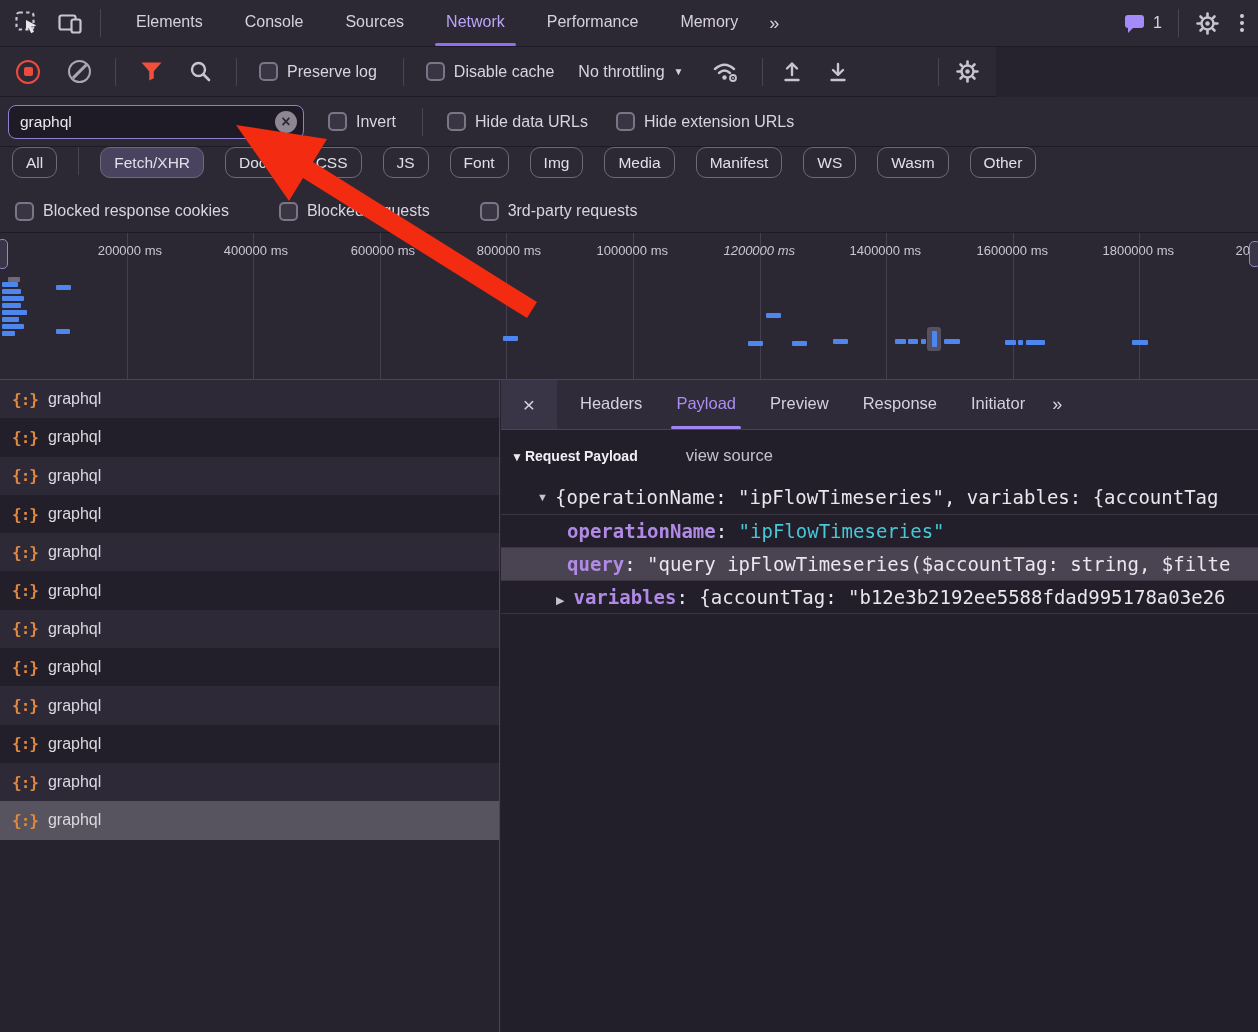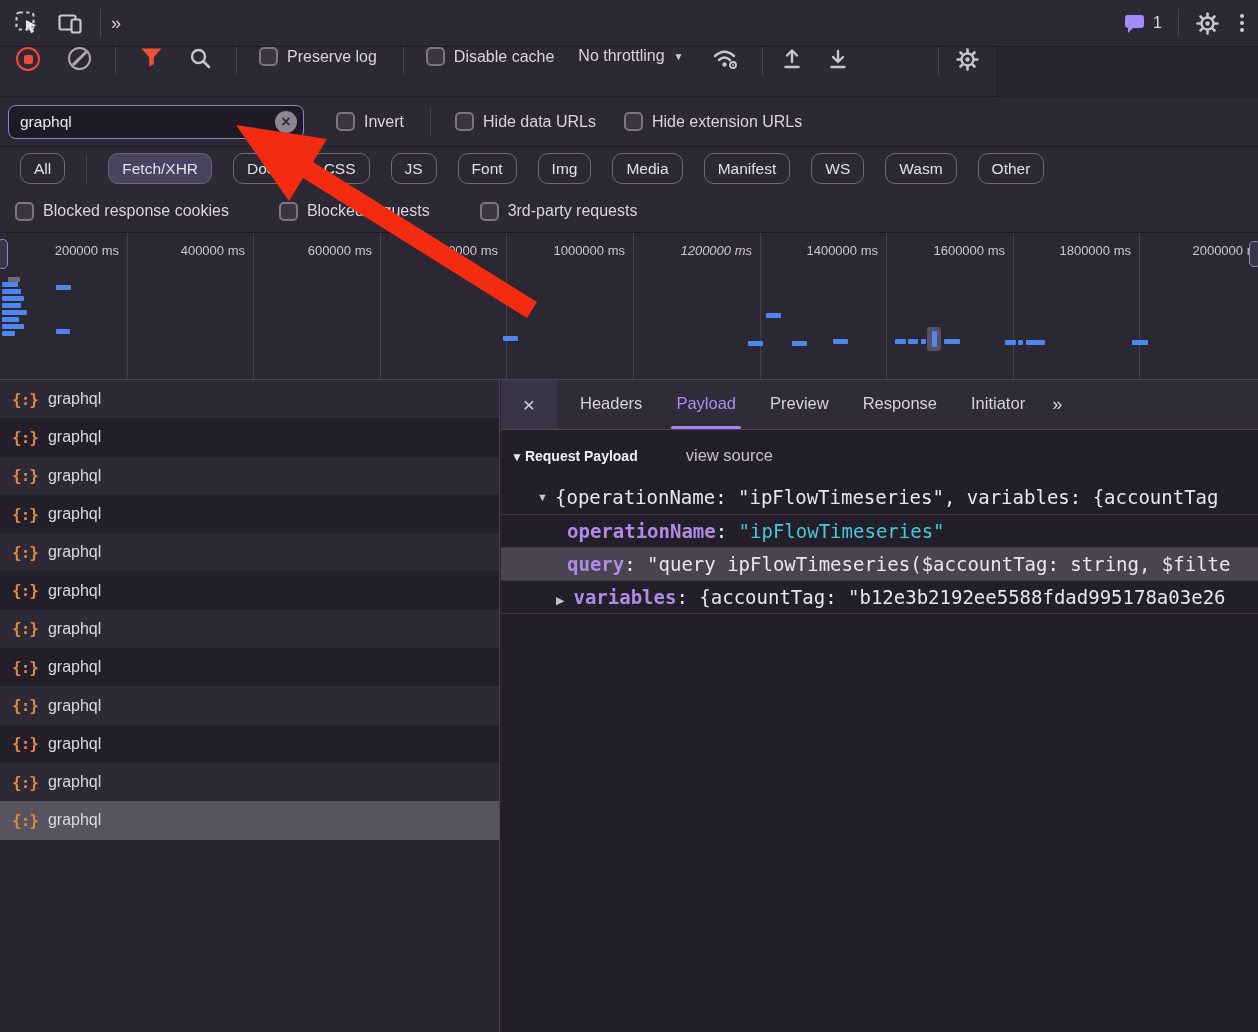--- a/index.html
+++ b/index.html
@@ -15,52 +15,52 @@
   .main-tab{position:relative;padding:0 21px;line-height:44px;height:46px;font-size:16px;color:#d6d1dd;cursor:pointer;flex:0 0 auto;}
   .main-tab.active{color:#b9a6f8;}
   .main-tab.active::after{content:"";position:absolute;left:10px;right:10px;bottom:0;height:3px;border-radius:2px;background:#8d6ff0;}
   .chevrons{font-size:18px;color:#d6d1dd;padding:0 10px;cursor:pointer;}
   .badge-group{display:flex;align-items:center;gap:7px;margin-right:16px;cursor:pointer;}
   .badge-num{font-size:16px;color:#d9d4e0;}
   .dots{display:flex;flex-direction:column;gap:3px;padding:0 14px;cursor:pointer;}
   .dots i{width:4px;height:4px;border-radius:50%;background:#cfcad8;}
   
   #net-toolbar{position:absolute;left:0;top:47px;width:996px;height:50px;background:#2c2834;
-    display:flex;align-items:flex-start;border-bottom:1px solid #1e1b24;box-sizing:border-box;}
+    display:flex;align-items:center;border-bottom:1px solid #1e1b24;box-sizing:border-box;}
   .rec-outer{width:20px;height:20px;border:2.5px solid #ee4b3e;border-radius:50%;display:flex;align-items:center;justify-content:center;}
   .rec-inner{width:9px;height:9px;background:#ee4b3e;border-radius:2px;}
   .clear-circ{width:19px;height:19px;border:2.5px solid #aba5b5;border-radius:50%;position:relative;}
   .clear-circ i{position:absolute;left:0;top:8px;width:19px;height:2.5px;background:#aba5b5;transform:rotate(-45deg);}
   .cb{width:19px;height:19px;border:2px solid #7b7586;border-radius:5px;background:#393542;box-sizing:border-box;flex:0 0 19px;cursor:pointer;}
   .cb-group{display:flex;align-items:center;gap:9px;}
   .tb-label{font-size:16px;color:#d9d4e0;}
   .throttle{display:flex;align-items:center;gap:9px;cursor:pointer;}
   .caret{font-size:10px;color:#d6d1dd;}
   
   #filter-row{position:absolute;left:0;top:97px;width:1258px;height:50px;background:#2c2834;
     display:flex;align-items:center;border-bottom:1px solid #1e1b24;box-sizing:border-box;padding-left:8px;}
   #filter-box{position:relative;width:296px;height:34px;flex:0 0 296px;}
   #filter-input{width:100%;height:100%;box-sizing:border-box;background:#1e1b26;border:1.5px solid #8c81cd;
     border-radius:8px;color:#eae7ef;font-size:15.5px;padding:0 34px 0 11px;outline:none;font-family:"Liberation Sans",sans-serif;}
   #filter-clear{position:absolute;right:7px;top:6px;width:22px;height:22px;border-radius:50%;background:#8d8795;
     color:#2c2834;font-size:16px;font-weight:bold;display:flex;align-items:center;justify-content:center;cursor:pointer;}
   
   #chips-row{position:absolute;left:0;top:147px;width:1258px;height:43px;background:#2c2834;
-    display:flex;align-items:center;padding-left:20px;gap:21px;box-sizing:border-box;}
+    display:flex;align-items:flex-start;padding-left:12px;gap:21px;box-sizing:border-box;}
   .chip{height:31px;line-height:29px;padding:0 13px;border:1.5px solid #6f6979;border-radius:10px;
     font-size:15.5px;color:#e3dfe9;box-sizing:border-box;cursor:pointer;flex:0 0 auto;}
   .chip.active{background:#4a4360;}
   
   #blocked-row{position:absolute;left:0;top:190px;width:1258px;height:43px;background:#2c2834;
     display:flex;align-items:center;padding-left:15px;gap:50px;box-sizing:border-box;border-bottom:1px solid #1e1b24;}
   
   #timeline{position:absolute;left:0;top:233px;width:1258px;height:147px;background:#2b2733;
     border-bottom:1px solid #4a4553;box-sizing:border-box;overflow:hidden;}
   .gridline{position:absolute;top:0;width:1px;height:147px;background:#454050;}
-  .tl-label{position:absolute;top:10px;font-size:13px;color:#cbc6d3;text-align:right;white-space:nowrap;overflow:hidden;}
+  .tl-label{position:absolute;top:10px;font-size:13px;color:#cbc6d3;text-align:right;white-space:nowrap;overflow:hidden;padding-left:43px;}
   .wbar{position:absolute;height:5px;border-radius:1px;background:#4d86ef;}
   .wbar.gray{background:#6e6878;}
   .tl-handle{position:absolute;background:#3a3547;border:1.5px solid #9188cc;border-radius:5px;box-sizing:border-box;}
   #sel-marker{position:absolute;background:#565160;border-radius:3px;display:flex;align-items:center;justify-content:center;}
   #sel-marker i{width:5px;height:16px;background:#4d86ef;border-radius:1px;}
   
   #left-panel{position:absolute;left:0;top:380px;width:500px;height:652px;background:#27232e;
     border-right:1px solid #49444f;box-sizing:border-box;}
   #name-header{height:48px;background:#2c2834;border-bottom:1px solid #49444f;box-sizing:border-box;
     font-size:16px;color:#e6e3ea;display:flex;align-items:center;padding-left:12px;}
@@ -110,20 +110,28 @@
         <path d="M12 10 L22.5 15.6 L17.3 16.6 L20 21.8 L17.2 23.2 L14.6 18 L12 20.6 Z" fill="#e8e5ec"></path>
       </svg>
     </span>
     <span class="icon-btn" style="margin-left:16px">
       <svg width="27" height="25" viewBox="0 0 27 25">
         <rect x="2.5" y="4.5" width="16" height="14" rx="2" fill="none" stroke="#c9c4d1" stroke-width="2.2"></rect>
         <rect x="14.5" y="8.5" width="9" height="13" rx="2" fill="#2c2834" stroke="#c9c4d1" stroke-width="2.2"></rect>
       </svg>
     </span>
     <span class="vdiv" style="margin-left:16px"></span>
+    <div id="main-tabs" style="display:flex;margin-left:14px;">
+        <div class="main-tab">Elements</div>
+        <div class="main-tab">Console</div>
+        <div class="main-tab">Sources</div>
+        <div class="main-tab active">Network</div>
+        <div class="main-tab">Performance</div>
+        <div class="main-tab">Memory</div>
+      </div>
     <span class="chevrons">»</span>
     <span class="spacer"></span>
     <span class="badge-group">
       <svg width="23" height="21" viewBox="0 0 23 21">
         <rect x="2" y="2" width="19" height="13" rx="3" fill="#a58af9"></rect>
         <path d="M5 14 L11 14 L5 20 Z" fill="#a58af9"></path>
       </svg>
       <span class="badge-num">1</span>
     </span>
     <span class="vdiv"></span>
@@ -229,21 +237,21 @@
         </g>
       </svg>
     </span>
   </div>
 
   <div id="filter-row">
     <span id="filter-box">
       <input id="filter-input" type="text" value="graphql" style="">
       <span id="filter-clear">×</span>
     </span>
-    <span class="cb-group" style="margin-left:32px">
+    <span class="cb-group" style="margin-left:24px">
       <span class="cb"></span>
       <span class="tb-label">Invert</span>
     </span>
     <span class="vdiv" style="margin-left:26px"></span>
     <span class="cb-group" style="margin-left:24px">
       <span class="cb"></span>
       <span class="tb-label">Hide data URLs</span>
     </span>
     <span class="cb-group" style="margin-left:28px">
       <span class="cb"></span>

